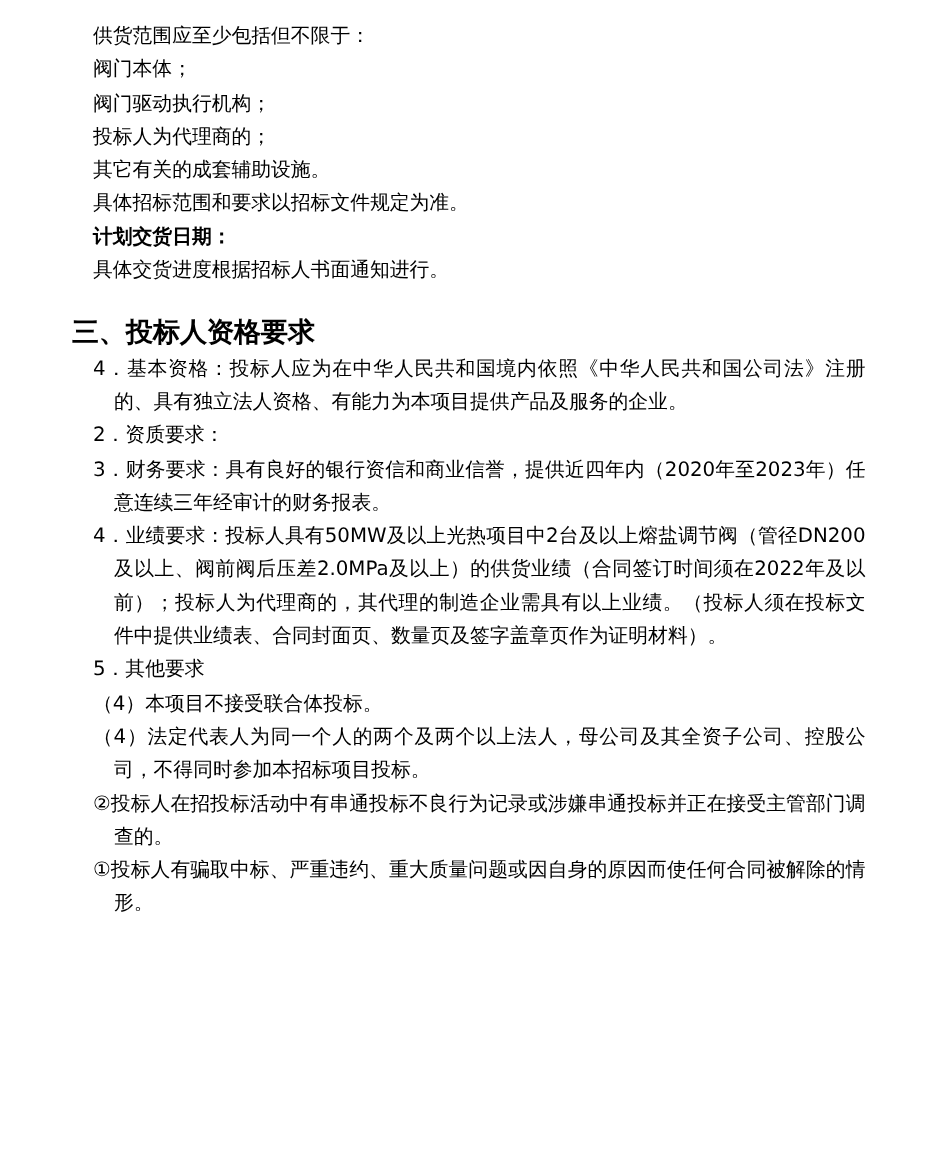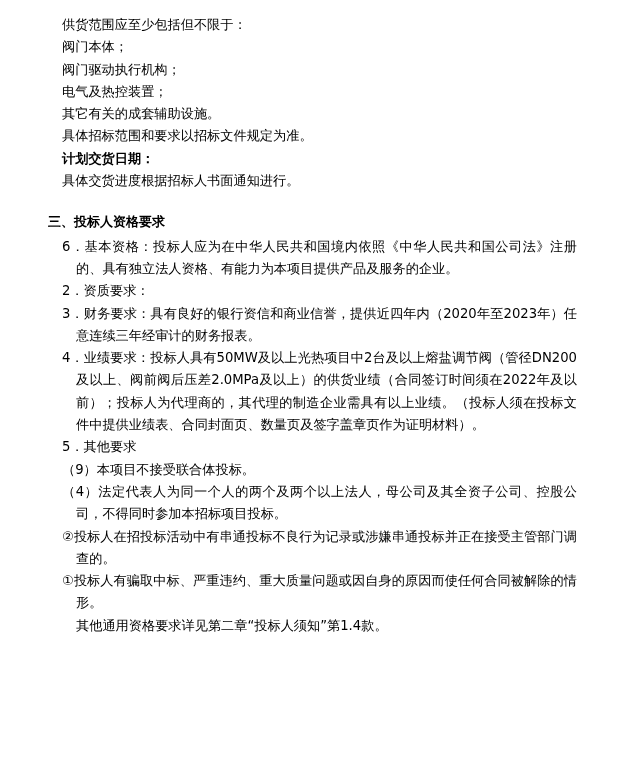--- a/index.html
+++ b/index.html
@@ -23,21 +23,21 @@
   }
   .line {
     font-size: 13.2px;
     line-height: 22.3px;
     white-space: pre-wrap;
     letter-spacing: 0px;
   }
   .indent1 { text-indent: 0; padding-left: 14px; }
   .bold { font-weight: bold; }
   .heading {
-    font-size: 13px;
+    font-size: 18px;
     font-weight: bold;
     line-height: 22.3px;
     margin-top: 10px;
     margin-bottom: 2px;
   }
   .spacer-sm { height: 9px; }
   .para {
     font-size: 13.2px;
     line-height: 22.3px;
     text-align: justify;
@@ -55,38 +55,37 @@
 </style>
 </head>
 <body>
 
 <div class="page">
 
   <div>
     <div class="line indent1">供货范围应至少包括但不限于：</div>
     <div class="line indent1">阀门本体；</div>
     <div class="line indent1">阀门驱动执行机构；</div>
-    <div class="line indent1">电气及热控装置；</div>
+    <div class="line indent1">投标人为代理商的；</div>
     <div class="line indent1">其它有关的成套辅助设施。</div>
     <div class="line indent1">具体招标范围和要求以招标文件规定为准。</div>
   </div>
 
   <div class="line indent1 bold">计划交货日期：</div>
   <div class="line indent1">具体交货进度根据招标人书面通知进行。</div>
 
   <div class="spacer-sm"></div>
 
   <div class="heading">三、投标人资格要求</div>
 
   <div>
-    <div class="para">6．基本资格：投标人应为在中华人民共和国境内依照《中华人民共和国公司法》注册的、具有独立法人资格、有能力为本项目提供产品及服务的企业。</div>
+    <div class="para">4．基本资格：投标人应为在中华人民共和国境内依照《中华人民共和国公司法》注册的、具有独立法人资格、有能力为本项目提供产品及服务的企业。</div>
     <div class="para">2．资质要求：</div>
     <div class="para">3．财务要求：具有良好的银行资信和商业信誉，提供近四年内（2020年至2023年）任意连续三年经审计的财务报表。</div>
     <div class="para">4．业绩要求：投标人具有50MW及以上光热项目中2台及以上熔盐调节阀（管径DN200及以上、阀前阀后压差2.0MPa及以上）的供货业绩（合同签订时间须在2022年及以前）；投标人为代理商的，其代理的制造企业需具有以上业绩。（投标人须在投标文件中提供业绩表、合同封面页、数量页及签字盖章页作为证明材料）。</div>
     <div class="para">5．其他要求</div>
-    <div class="para">（9）本项目不接受联合体投标。</div>
+    <div class="para">（4）本项目不接受联合体投标。</div>
     <div class="para">（4）法定代表人为同一个人的两个及两个以上法人，母公司及其全资子公司、控股公司，不得同时参加本招标项目投标。</div>
     <div class="para">②投标人在招投标活动中有串通投标不良行为记录或涉嫌串通投标并正在接受主管部门调查的。</div>
     <div class="para">①投标人有骗取中标、严重违约、重大质量问题或因自身的原因而使任何合同被解除的情形。</div>
-    <div class="para-plain">其他通用资格要求详见第二章“投标人须知”第1.4款。</div>
   </div>
 
 </div>
 
 </body></html>

